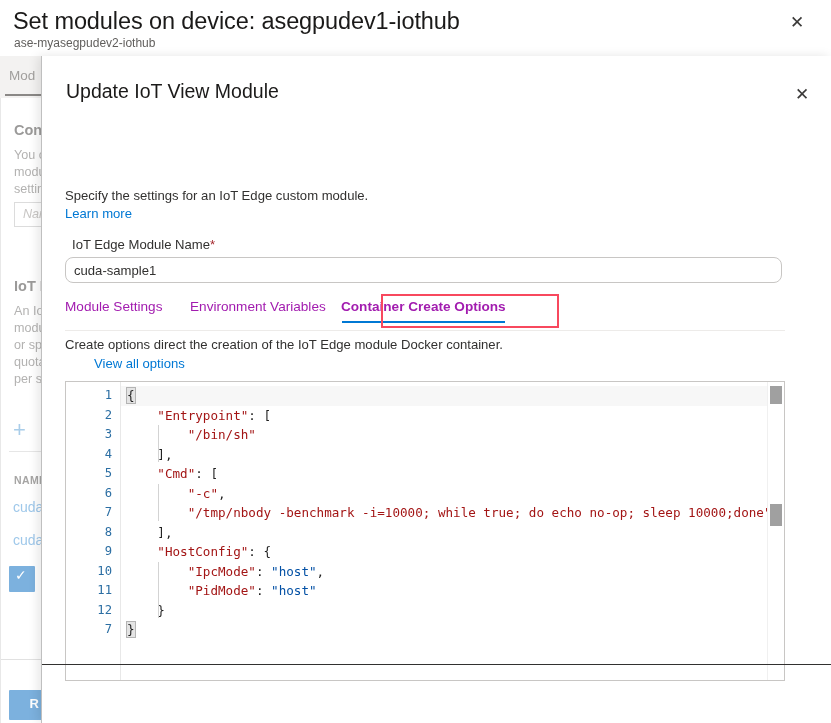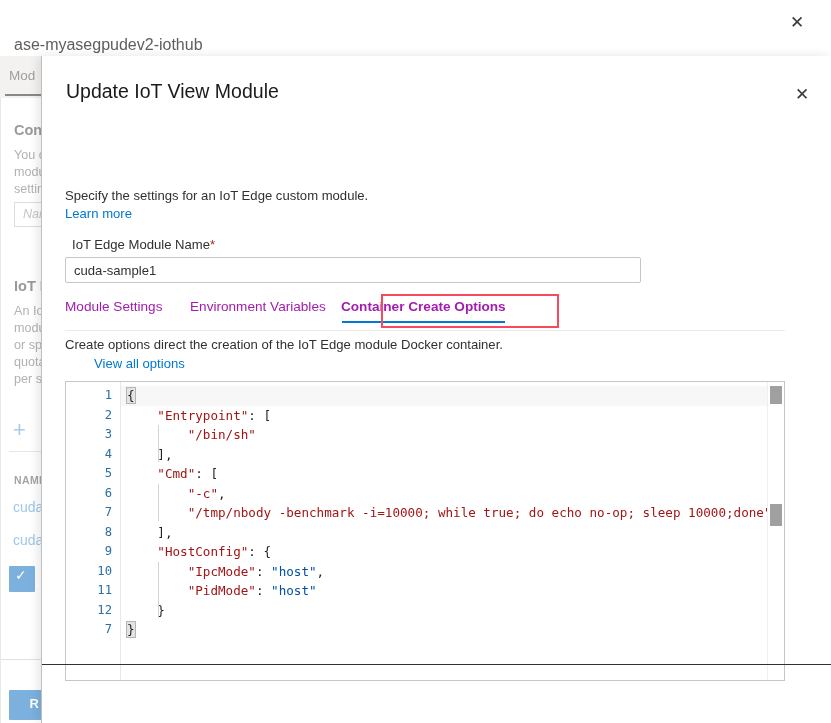--- a/index.html
+++ b/index.html
@@ -28,21 +28,21 @@
     position: absolute;
     left: 13px; top: 8px;
     font-size: 23.5px;
     color: #1b1a19;
     white-space: nowrap;
     letter-spacing: -0.1px;
   }
   #bg-subtitle {
     position: absolute;
     left: 14px; top: 36px;
-    font-size: 16px;
+    font-size: 12px;
     color: #605e5c;
     white-space: nowrap;
   }
 
   
   #bg-strip {
     position: absolute;
     left: 0; top: 56px;
     width: 41px;
     height: 667px;
@@ -236,30 +236,30 @@
     color: #323130;
     white-space: nowrap;
   }
   #field-required {
     color: #a4262c;
     font-size: 13.1px;
   }
   #module-name-input {
     position: absolute;
     left: 23px; top: 201px;
-    width: 576px; height: 26px;
+    width: 717px; height: 26px;
     border: 1px solid #c8c6c4;
     box-sizing: border-box;
     background: #ffffff;
     font-family: "Liberation Sans", sans-serif;
     font-size: 13.1px;
     color: #323130;
     padding: 0 0 0 8px;
     outline: none;
-    border-radius: 2px;
+    border-radius: 8px;
   }
 
   
   #tabs {
     position: absolute;
     left: 23px; top: 243px;
     width: 720px; height: 32px;
   }
   .tab {
     position: absolute;
@@ -402,20 +402,21 @@
     left: 0; top: 608px;
     width: 790px; height: 1px;
     background: #323130;
   }
 </style>
 </head>
 <body>
 
 <div id="bg-page">
 
+  <div id="bg-title">Set modules on device: asegpudev1-iothub</div>
   <div id="bg-subtitle">ase-myasegpudev2-iothub</div>
 
   <div id="bg-close">✕</div>
 
   <div id="bg-strip">
 
     <div id="bg-tabbar">
       <div id="bg-tab-label">Mod</div>
       <div id="bg-tab-underline"></div>
     </div>

